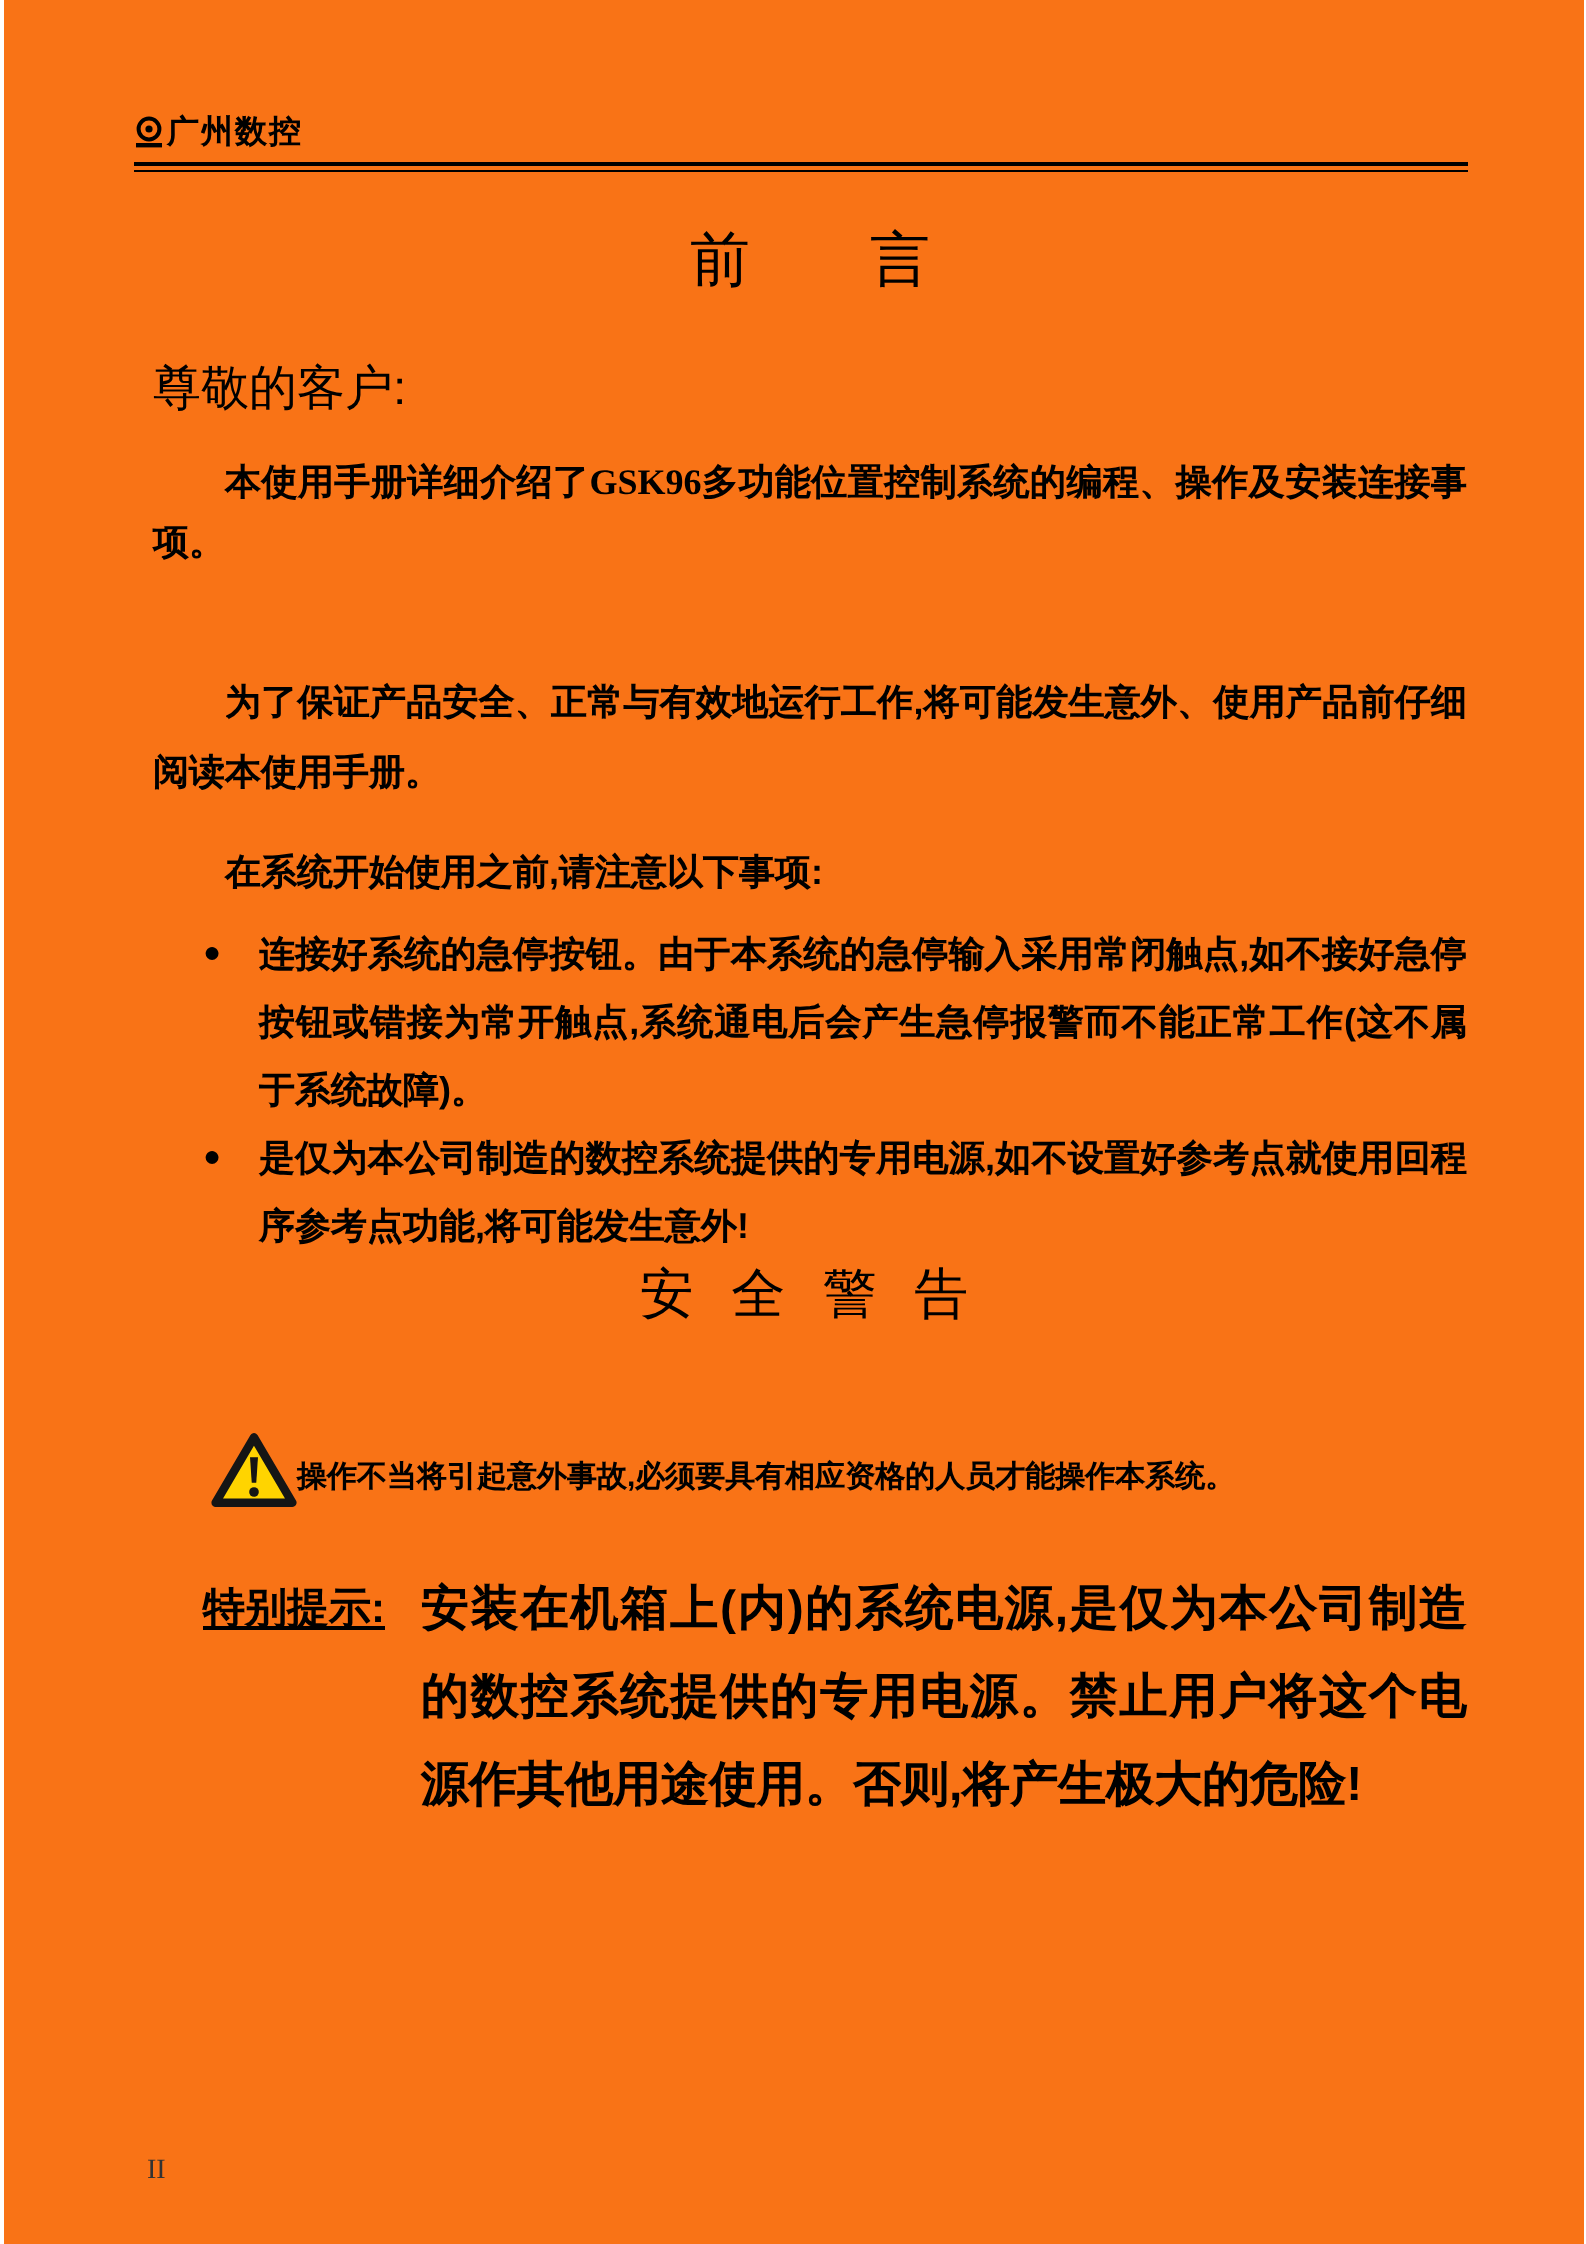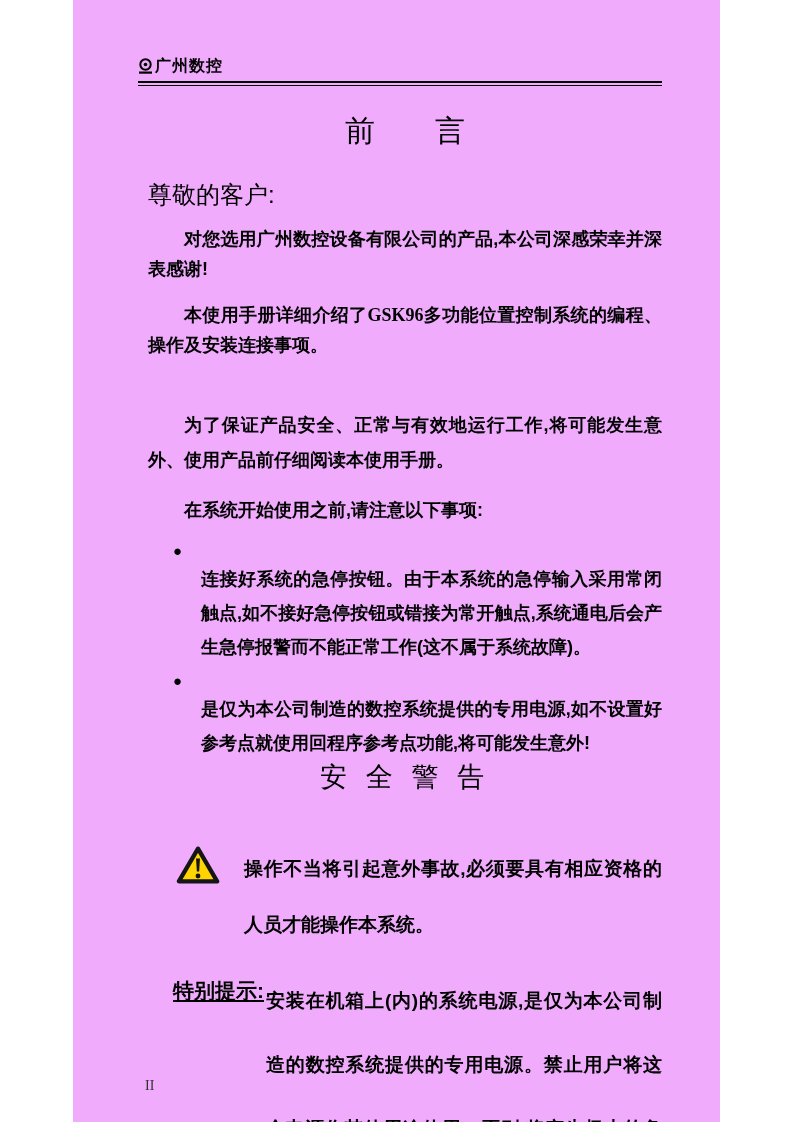--- a/index.html
+++ b/index.html
@@ -1,21 +1,21 @@
 <!DOCTYPE html>
 <html><head>
 <meta charset="utf-8">
 <style>
   * { margin:0; padding:0; box-sizing:border-box; }
   html,body { background:#ffffff; }
   .page {
     position:relative;
-    width:647px; height:1122px;
+    width:790px; height:1122px;
     margin:0 auto;
-    background:#f0abfc;
+    background:#f97316;
     color:#000;
     font-family:"Liberation Sans", sans-serif;
     overflow:hidden;
   }
 
   
   .header {
     position:absolute; top:56px; left:65px; right:58px;
     display:flex; justify-content:space-between; align-items:flex-end;
     padding-bottom:4px;
@@ -77,60 +77,60 @@
     display:flex;
     padding-left:25px;
     font-size:18px; font-weight:700;
     line-height:34px;
     text-align:justify;
   }
   .bullet-dot {
     flex:0 0 28px;
     font-size:15px; line-height:34px;
   }
-  .bullet-text { flex:1;margin-top:28px; }
+  .bullet-text { flex:1; }
 
   .safety-title {
     text-align:center;
     font-family:"Liberation Serif", serif;
     font-weight:400;
     font-size:27px;
     line-height:35px;
     letter-spacing:6px;
     white-space:pre;
   }
 
   .warning-row {
     margin-top:46px;
     display:flex; align-items:flex-start;
   }
   .warning-icon { flex:0 0 auto; margin-left:28px; margin-top:4px; }
   .warning-text {
-    margin-left:24px; flex:1;
-    font-size:19px; font-weight:700;
+    flex:1;
+    font-size:15px; font-weight:700;
     line-height:56px;
     text-align:justify;
   }
 
   .special-row {
     margin-top:16px;
     display:flex; align-items:flex-start;
     padding-left:25px;
   }
   .special-label {
     flex:0 0 auto;
     font-size:21px; font-weight:700;
     line-height:44px;
     white-space:nowrap;
     text-decoration:underline;
   }
   .special-text {
-    flex:1; margin-left:2px;
-    font-size:19px; font-weight:700;
-    line-height:64px;
+    flex:1; margin-left:18px;
+    font-size:24px; font-weight:700;
+    line-height:44px;
     text-align:justify;
   }
 
   .page-number {
     position:absolute; left:72px; bottom:28px;
     font-family:"Liberation Serif", serif;
     font-size:14px; color:#333;
   }
 </style>
 </head>
@@ -150,21 +150,20 @@
       <span class="logo-text">广州数控</span>
     </div>
   </header>
 
   <main class="content">
 
     <h1 class="preface-title">前　　言</h1>
 
     <p class="salutation">尊敬的客户:</p>
 
-    <p class="para para-thanks">对您选用广州数控设备有限公司的产品,本公司深感荣幸并深表感谢!</p>
 
     <p class="para para-intro"><span>本使用手册详细介绍了</span><span class="model">GSK96</span><span>多功能位置控制系统的编程、操作及安装连接事项。</span></p>
 
     <p class="para para-safety">为了保证产品安全、正常与有效地运行工作,将可能发生意外、使用产品前仔细阅读本使用手册。</p>
 
     <p class="para para-before">在系统开始使用之前,请注意以下事项:</p>
 
     <ul class="bullet-list">
       <li class="bullet-item">
         <span class="bullet-dot">●</span>

